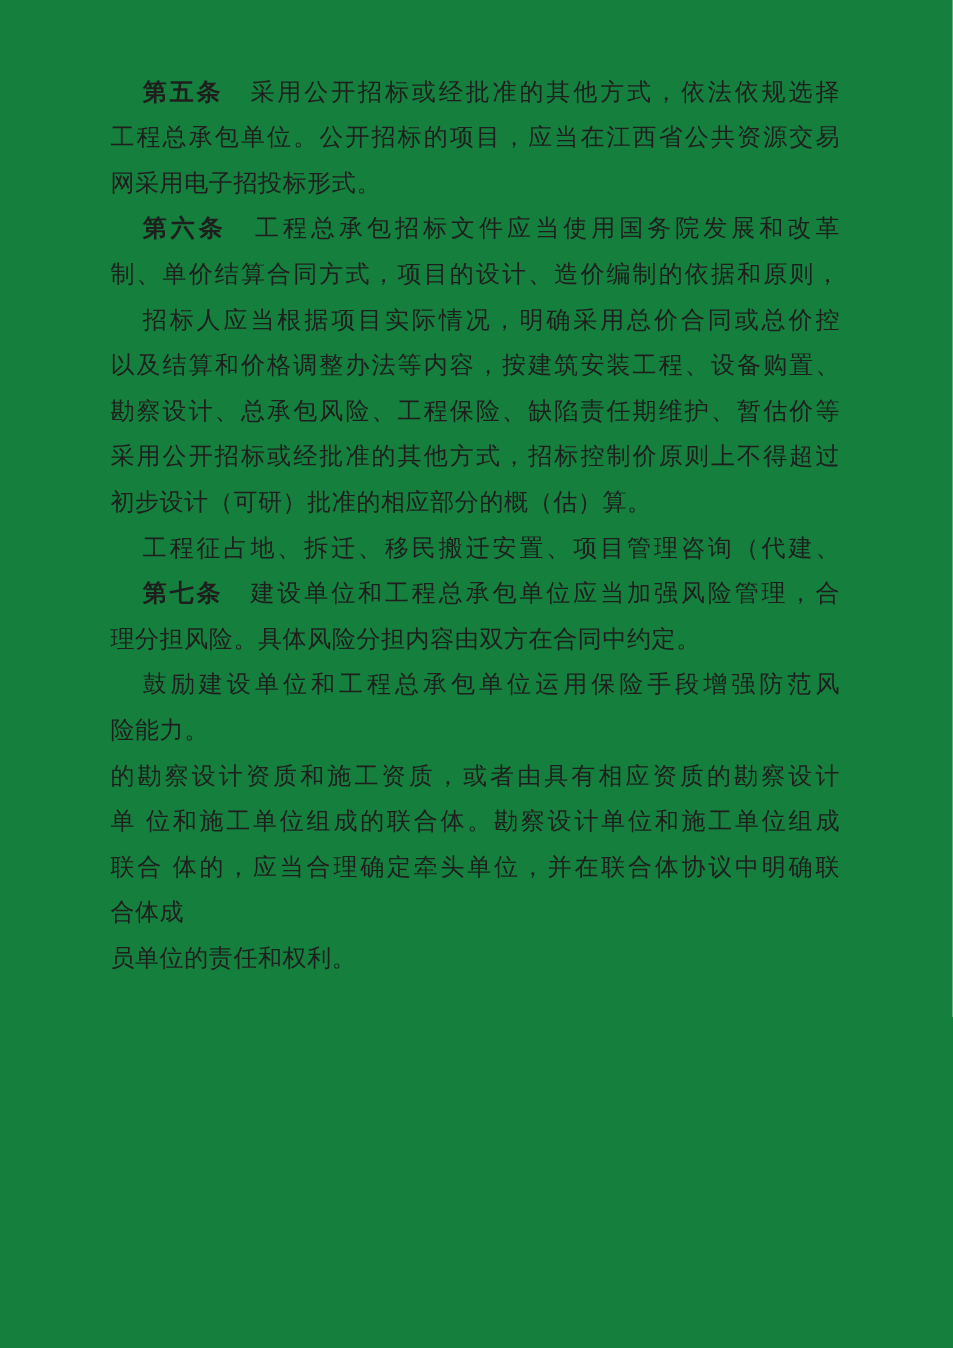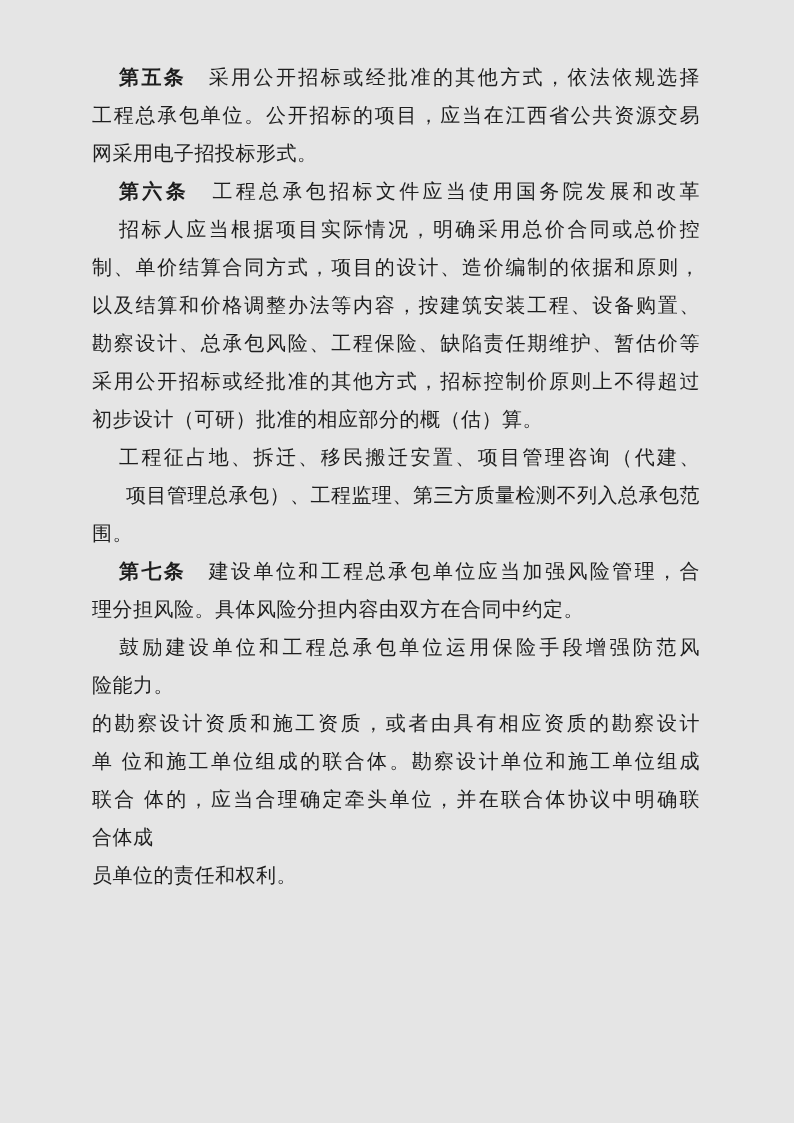--- a/index.html
+++ b/index.html
@@ -13,21 +13,21 @@
     position: relative;
     overflow: hidden;
     font-family: "Liberation Serif", "DejaVu Serif", serif;
   }
   .page {
     position: absolute;
     left: 0;
     top: 0;
     width: 794px;
     height: 1123px;
-    background: #e5e5e5;
+    background: #15803d;
   }
   .doc-body {
     position: absolute;
     left: 92px;
     top: 58px;
     width: 608px;
     color: #1e1e1e;
     font-size: 20px;
     letter-spacing: 0.5px;
     line-height: 38px;
@@ -36,21 +36,21 @@
     margin: 0;
     padding: 0;
   }
   .line {
     text-align: justify;
     text-align-last: justify;
     text-justify: inter-character;
     white-space: normal;
   }
   .line.plain {
-    text-align: right;
+    text-align: center;
     text-align-last: left;
   }
   .line.indent {
     text-indent: 27px;
   }
   .seg {
     font-weight: normal;
   }
   .seg.bold {
     font-weight: 700;
@@ -63,30 +63,29 @@
   <div class="doc-body" style="color: rgb(30, 30, 30);">
       <div class="para">
         <div class="line indent"><span class="seg bold">第五条</span><span class="seg">　采用公开招标或经批准的其他方式，依法依规选择</span></div>
         <div class="line"><span class="seg">工程总承包单位。公开招标的项目，应当在江西省公共资源交易</span></div>
         <div class="line plain"><span class="seg">网采用电子招投标形式。</span></div>
       </div>
       <div class="para">
         <div class="line indent"><span class="seg bold">第六条</span><span class="seg">　工程总承包招标文件应当使用国务院发展和改革</span></div>
       </div>
       <div class="para">
+        <div class="line"><span class="seg">制、单价结算合同方式，项目的设计、造价编制的依据和原则，</span></div>
         <div class="line indent"><span class="seg">招标人应当根据项目实际情况，明确采用总价合同或总价控</span></div>
-        <div class="line"><span class="seg">制、单价结算合同方式，项目的设计、造价编制的依据和原则，</span></div>
         <div class="line"><span class="seg">以及结算和价格调整办法等内容，按建筑安装工程、设备购置、</span></div>
         <div class="line"><span class="seg">勘察设计、总承包风险、工程保险、缺陷责任期维护、暂估价等</span></div>
         <div class="line"><span class="seg">采用公开招标或经批准的其他方式，招标控制价原则上不得超过</span></div>
         <div class="line plain"><span class="seg">初步设计（可研）批准的相应部分的概（估）算。</span></div>
       </div>
       <div class="para">
         <div class="line indent"><span class="seg">工程征占地、拆迁、移民搬迁安置、项目管理咨询（代建、</span></div>
-        <div class="line plain"><span class="seg">项目管理总承包）、工程监理、第三方质量检测不列入总承包范围。</span></div>
       </div>
       <div class="para">
         <div class="line indent"><span class="seg bold">第七条</span><span class="seg">　建设单位和工程总承包单位应当加强风险管理，合</span></div>
         <div class="line plain"><span class="seg">理分担风险。具体风险分担内容由双方在合同中约定。</span></div>
       </div>
       <div class="para">
         <div class="line indent"><span class="seg">鼓励建设单位和工程总承包单位运用保险手段增强防范风</span></div>
         <div class="line plain"><span class="seg">险能力。</span></div>
       </div>
       <div class="para">

